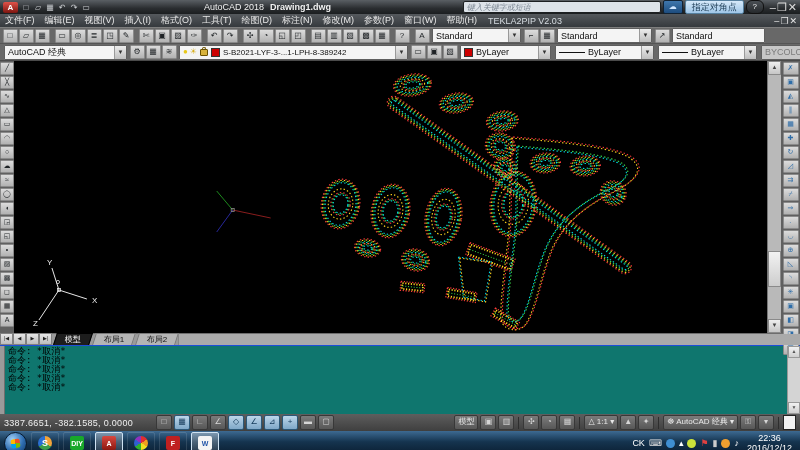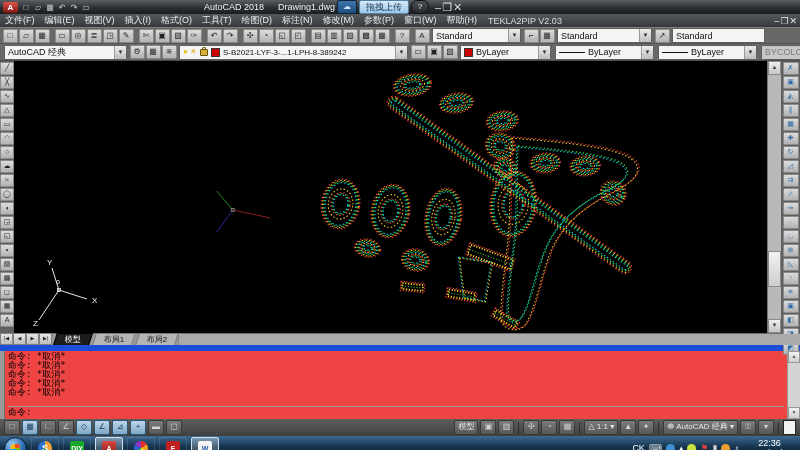--- a/index.html
+++ b/index.html
@@ -5,21 +5,21 @@
   html,body{margin:0;padding:0}
   body{width:800px;height:450px;overflow:hidden;background:#000;
        font-family:"Liberation Sans",sans-serif;font-size:11px;-webkit-font-smoothing:antialiased}
   
   .titlebar{height:14px;background:linear-gradient(#5a5f64,#2a2d30 60%,#1b1e20);
             display:flex;align-items:center;gap:2px;padding:0 3px;color:#ddd}
   .acad-logo{width:15px;height:11px;border-radius:2px;background:linear-gradient(#e0524a,#7c150f);
              color:#fff;font-weight:bold;font-size:8px;line-height:11px;text-align:center}
   .qa-btn{width:12px;height:11px;font-size:8px;line-height:11px;text-align:center;color:#c9ccd0}
   .title-text{font-size:9px;color:#f0f0f0;white-space:nowrap;margin-left:110px}
-  .title-text b{font-weight:normal;margin-left:14px}
+  .title-text b{font-weight:bold;margin-left:6px}
   .search-box{margin-left:auto;width:190px;height:10px;background:#dde3e9;border:1px solid #1d2022;
               border-radius:2px;display:flex;align-items:center;padding:0 3px}
   .search-box span{font-size:8px;color:#7d8894;font-style:italic;white-space:nowrap;overflow:hidden}
   .cloud-btn{width:18px;height:12px;background:linear-gradient(#3f77ad,#1d4c7e);border:1px solid #123;
              border-radius:2px;color:#cfe6ff;font-size:8px;line-height:12px;text-align:center}
   .upload-btn{height:12px;background:linear-gradient(#d6e9fa,#9fc6e8);border:1px solid #56809f;
               border-radius:2px;color:#17364f;font-size:9px;line-height:12px;padding:0 6px;white-space:nowrap}
   .help-btn{width:16px;height:12px;background:linear-gradient(#4a4f54,#26292c);border:1px solid #111;
             border-radius:6px;color:#eee;font-size:8px;line-height:12px;text-align:center}
   .winbtns{display:flex;gap:1px;margin-left:4px}
@@ -67,21 +67,21 @@
   
   .tabrow{height:11px;background:#9a9a9a;display:flex;align-items:flex-end;border-top:1px solid #6d6d6d}
   .tnav{width:11px;height:10px;background:linear-gradient(#e6e6e6,#bdbdbd);border:1px solid #808080;
         font-size:5px;line-height:9px;text-align:center;color:#222}
   .tab{height:11px;padding:0 9px;font-size:8px;line-height:11px;color:#111;background:#b5b5b5;
        transform:skewX(-18deg);margin-left:3px;border:1px solid #787878;border-bottom:none}
   .tab span{display:inline-block;transform:skewX(18deg)}
   .tab.active{background:#1d1d1d;color:#fff;border-color:#000}
   .tabfill{flex:1;height:11px;background:#aaa;border-left:1px solid #888}
   
-  .cmd{height:68px;background:#ef4444;display:flex;border-top:6px solid #1d4ed8}
+  .cmd{height:68px;background:#0f766e;display:flex;border-top:1px solid #1d4ed8}
   .cmd-left{width:4px;background:#9a9a9a;border-right:1px solid #6e6e6e}
   .cmd-body{flex:1;display:flex;flex-direction:column;font-family:"DejaVu Sans Mono",monospace;
             font-size:9px;color:#000;padding:1px 3px}
   .cmd-line{height:9px;line-height:9px;white-space:pre}
   .cmd-prompt{margin-top:auto;border-top:1px solid #9a9a9a;height:11px;line-height:11px}
   .cmd-scroll{width:12px;background:#d4d4d4;display:flex;flex-direction:column;border-left:1px solid #999}
   .cmd-scroll .sbtn{height:10px;background:linear-gradient(#f2f2f2,#cfcfcf);border:1px solid #999;
                     font-size:5px;line-height:9px;text-align:center;color:#555}
   .cmd-scroll .track{flex:1}
   
@@ -123,22 +123,25 @@
       <div class="qa-btn">□</div>
       <div class="qa-btn">▱</div>
       <div class="qa-btn">▦</div>
       <div class="qa-btn">↶</div>
       <div class="qa-btn">↷</div>
       <div class="qa-btn">▭</div>
     </div>
   <div class="title-text">
     <span>AutoCAD 2018</span><b>Drawing1.dwg</b>
   </div>
+  <div class="search-box">
+    <span>键入关键字或短语</span>
+  </div>
   <div class="cloud-btn">☁</div>
-  <div class="upload-btn">拖拽上传</div>
+  <div class="upload-btn">指定对角点</div>
   <div class="help-btn">?</div>
   <div class="winbtns" id="app-winbtns">
       <div class="">–</div>
       <div class="">❐</div>
       <div class="close">✕</div>
     </div>
 </div>
 
 <div class="menubar">
   <div id="menu-items" style="display:flex">
@@ -521,30 +524,30 @@
 <div class="cmd">
   <div class="cmd-left"></div>
   <div class="cmd-body">
     <div id="cmd-history">
         <div class="cmd-line">命令: *取消*</div>
         <div class="cmd-line">命令: *取消*</div>
         <div class="cmd-line">命令: *取消*</div>
         <div class="cmd-line">命令: *取消*</div>
         <div class="cmd-line">命令: *取消*</div>
       </div>
-    <div class="cmd-prompt">命令:</div>
   </div>
   <div class="cmd-scroll">
     <div class="sbtn">▲</div>
     <div class="track"></div>
     <div class="sbtn">▼</div>
   </div>
 </div>
 
 <div class="statusbar">
+  <div class="coords">3387.6651, -382.1585, 0.0000</div>
   <div id="status-toggles" style="display:flex;gap:2px">
       <div class="stgl">□</div>
       <div class="stgl on">▦</div>
       <div class="stgl">∟</div>
       <div class="stgl">∠</div>
       <div class="stgl on">◇</div>
       <div class="stgl on">∠</div>
       <div class="stgl on">⊿</div>
       <div class="stgl on">+</div>
       <div class="stgl">▬</div>

